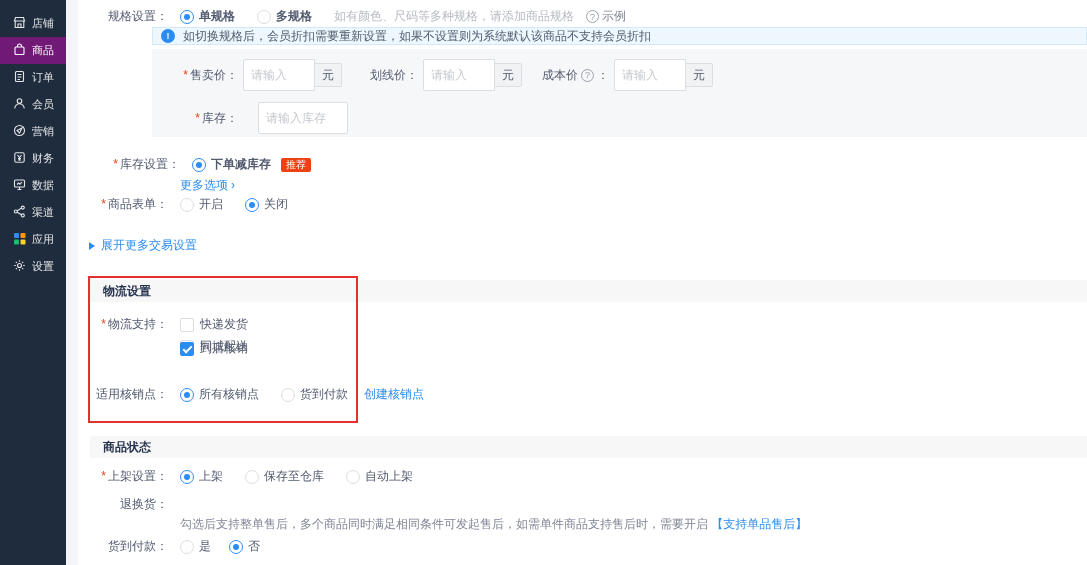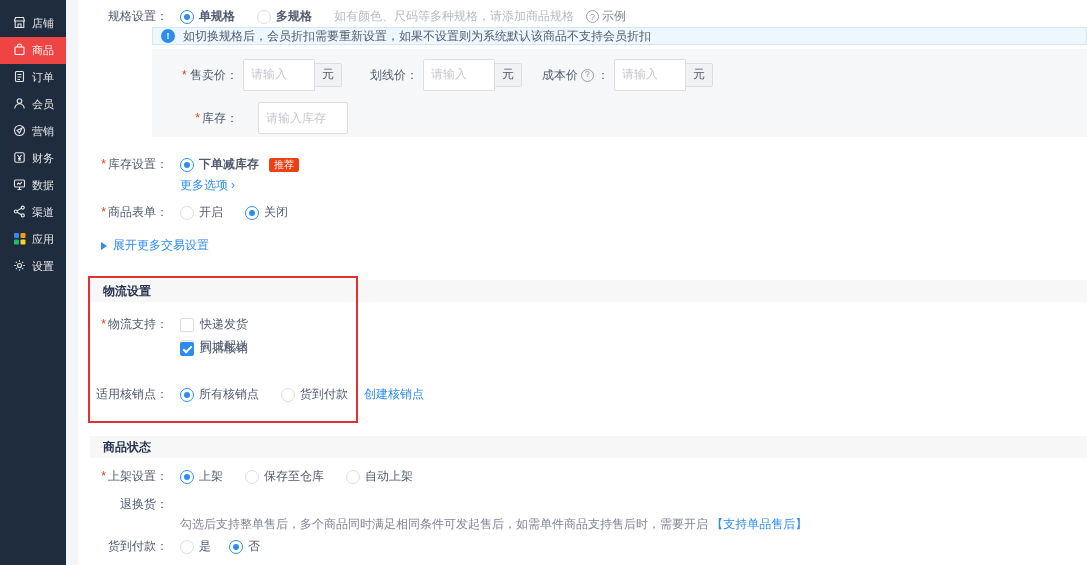--- a/index.html
+++ b/index.html
@@ -3,21 +3,21 @@
 <meta charset="utf-8">
 <style>
   * { margin:0; padding:0; box-sizing:border-box; }
   html,body { width:1087px; height:565px; overflow:hidden; }
   body { font-family:"Liberation Sans","DejaVu Sans",sans-serif; font-size:12px; color:#515a6e; background:#fff; }
   .screen { position:relative; width:1087px; height:565px; overflow:hidden; background:#fff; }
 
   
   .sidebar { position:absolute; left:0; top:0; width:66px; height:565px; background:#1f2c3d; padding-top:10px; z-index:3; }
   .side-item { height:27px; display:flex; align-items:center; padding-left:13px; gap:6px; color:rgba(255,255,255,0.88); font-size:11px; cursor:pointer;font-family:Liberation Mono, monospace; }
-  .side-item.active { background:#ef4444; color:#fff; }
+  .side-item.active { background:#701a75; color:#fff; }
   .side-item svg { flex:0 0 auto; }
   .gutter { position:absolute; left:66px; top:0; width:12px; height:565px; background:#f3f5f8; z-index:2; }
 
   
   .main { position:absolute; left:78px; top:0; right:0; bottom:0; background:#fff; }
   .abs { position:absolute; }
   .frow { display:flex; align-items:center; }
   .flabel { width:90px; text-align:right; flex:0 0 auto; color:#515a6e; }
   .ctrls { margin-left:12px; display:flex; align-items:center; }
   .req { color:#ed4014; margin-right:2px; }
@@ -170,21 +170,21 @@
         <span class="muted">示例</span>
       </div>
     </div>
 
     <div class="abs alert">
       <span class="iicon">!</span>
       <span>如切换规格后，会员折扣需要重新设置，如果不设置则为系统默认该商品不支持会员折扣</span>
     </div>
 
     <div class="abs pricebox">
-      <div class="abs frow" style="top:10px; left:28px;font-family:Liberation Mono, monospace;">
+      <div class="abs frow" style="top:10px; left:28px;">
         <span class="plabel" style="width:58px;"><span class="req">*</span><span>售卖价：</span></span>
         <span class="inp-group" style="margin-left:5px;">
           <input class="inp w72" placeholder="请输入" style="">
           <span class="unit">元</span>
         </span>
         <span class="plabel" style="margin-left:28px;">划线价：</span>
         <span class="inp-group" style="margin-left:5px;">
           <input class="inp w72" placeholder="请输入" style="">
           <span class="unit">元</span>
         </span>
@@ -197,49 +197,49 @@
           <input class="inp w72" placeholder="请输入" style="">
           <span class="unit">元</span>
         </span>
       </div>
       <div class="abs frow" style="top:53px; left:28px;">
         <span class="plabel" style="width:58px;"><span class="req">*</span><span>库存：</span></span>
         <input class="inp w90" style="margin-left: 20px;" placeholder="请输入库存">
       </div>
     </div>
 
-    <div class="abs frow" style="top:156px; left:0;">
+    <div class="abs frow" style="top:156px; left:12px;">
       <div class="flabel"><span class="req">*</span><span>库存设置：</span></div>
       <div class="ctrls">
         <span class="radio-opt" style="margin-right:0;">
           <span class="radio on"></span>
           <span style="font-weight:bold; color:#515a6e;">下单减库存</span>
         </span>
         <span class="badge">推荐</span>
       </div>
     </div>
     <div class="abs" style="top:177px; left:102px;">
       <span class="link">更多选项</span><span class="link arrow">›</span>
     </div>
 
-    <div class="abs frow" style="top:204px; left:0;">
+    <div class="abs frow" style="top:196px; left:0;">
       <div class="flabel"><span class="req">*</span><span>商品表单：</span></div>
       <div class="ctrls">
         <span class="radio-opt">
           <span class="radio"></span>
           <span>开启</span>
         </span>
         <span class="radio-opt">
           <span class="radio on"></span>
           <span>关闭</span>
         </span>
       </div>
     </div>
 
-    <div class="abs frow" style="top:237px; left:11px;margin-left:12px;">
+    <div class="abs frow" style="top:237px; left:11px;">
       <span class="tri"></span>
       <span class="link">展开更多交易设置</span>
     </div>
 
     <div class="abs annotation"></div>
 
     <div class="abs section-bar" style="top:280px;">
       <span>物流设置</span>
     </div>
 

